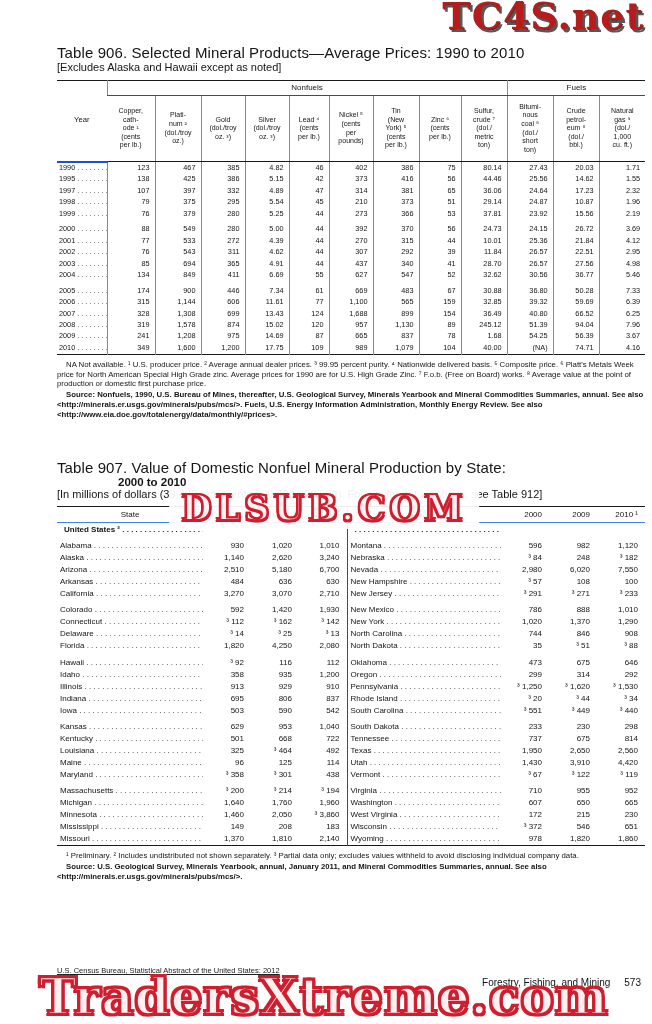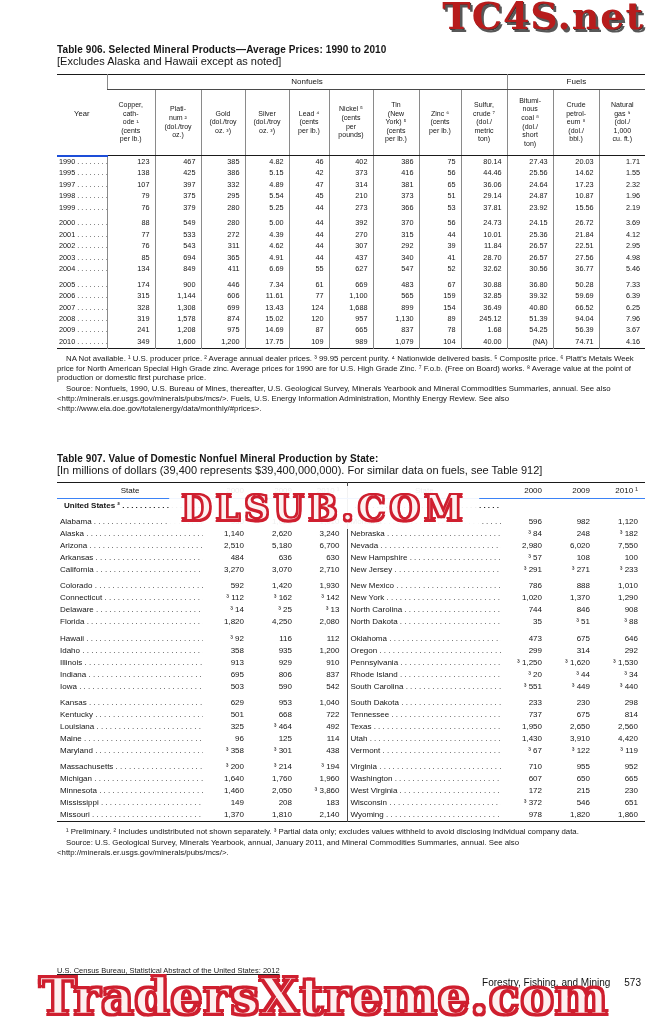--- a/index.html
+++ b/index.html
@@ -1,21 +1,21 @@
 <!DOCTYPE html>
 <html><head>
 <meta charset="utf-8">
 <style>
   * { margin:0; padding:0; box-sizing:border-box; }
   html,body { background:#fff; }
   body { width:652px; height:1024px; font-family:"Liberation Sans","DejaVu Sans",sans-serif; color:#151515; }
   .page { position:relative; width:648px; height:1024px; overflow:hidden; background:#fff;border-radius:21px; }
   .content { position:absolute; left:57px; top:0; width:588px; }
 
-  .t-title { font-weight:bold; font-size:10px; letter-spacing:.1px; }
+  .t-title { font-weight:normal; font-size:15px; letter-spacing:.1px; }
   #t906-title { margin-top:44px; }
   .t-title2 { font-weight:bold; font-size:11.5px; padding-left:61px; }
   .t-note { font-size:11px; margin-top:0; }
 
   table { border-collapse:collapse; table-layout:fixed; width:588px;
           border-top:1px solid #1a1a1a; border-bottom:1px solid #1a1a1a; }
   th,td { font-weight:normal; overflow:hidden; }
 
   
   #t906 { margin-top:7px; }
@@ -37,21 +37,21 @@
   #t907 td.lbl { text-align:left; padding:1.2px 0 1.2px 3px; white-space:nowrap; }
   #t907 th.mid, #t907 td.mid { border-left:1px solid #4a4a4a; }
   #t907 tr.us td { font-weight:bold;text-align:right; }
   #t907 tr.us td.lbl { padding-left:7px; }
 
   .lbl::after { content: " . . . . . . . . . . . . . . . . . . . . . . . . . . . . . . . . . . . . . . . ."; }
   tr.spacer td { height:4.5px; padding:0 !important; font-size:0 !important; line-height:0 !important; }
   tr.spacer td::after { content:none; }
 
   .fn  { font-size:7.8px; line-height:1.25; margin-top:5px; text-indent:9px; }
-  .src { font-size:7.8px; line-height:1.25; margin-top:1px; text-indent:9px; }
+  .src { font-size:7.8px; line-height:1.25; margin-top:1px; text-indent:9px;font-weight:bold; }
 
   #t907-block { margin-top:40px; }
 
   
   .footer-line { position:absolute; top:977px; right:7px; font-size:10px; color:#111;padding-left:28px; }
   .footer-line .pg { margin-left:14px; }
   .census { position:absolute; top:966px; left:57px; font-size:7.5px; color:#222;text-decoration:underline; }
 
   
   .wm { position:absolute; font-family:"DejaVu Serif","Liberation Serif",serif; font-weight:bold; z-index:5; white-space:nowrap; }
@@ -443,20 +443,21 @@
             <td>4.16</td>
           </tr>
         </tbody>
     </table>
 
     <p class="fn">NA Not available. ¹ U.S. producer price. ² Average annual dealer prices. ³ 99.95 percent purity. ⁴ Nationwide delivered basis. ⁵ Composite price. ⁶ Platt's Metals Week price for North American Special High Grade zinc. Average prices for 1990 are for U.S. High Grade Zinc. ⁷ F.o.b. (Free on Board) works. ⁸ Average value at the point of production or domestic first purchase price.</p>
     <p class="src">Source: Nonfuels, 1990, U.S. Bureau of Mines, thereafter, U.S. Geological Survey, Minerals Yearbook and Mineral Commodities Summaries, annual. See also &lt;http://minerals.er.usgs.gov/minerals/pubs/mcs/&gt;. Fuels, U.S. Energy Information Administration, Monthly Energy Review. See also &lt;http://www.eia.doe.gov/totalenergy/data/monthly/#prices&gt;.</p>
 
     <div id="t907-block">
       <div class="t-title">Table 907. Value of Domestic Nonfuel Mineral Production by State:</div>
+      <div class="t-title2">2000 to 2010</div>
       <div class="t-note">[In millions of dollars (39,400 represents $39,400,000,000). For similar data on fuels, see Table 912]</div>
 
       <table id="t907">
         <colgroup>
           <col style="width:146px">
             <col style="width:48px">
             <col style="width:48px">
             <col style="width:48px">
           <col style="width:154px">
             <col style="width:48px">

